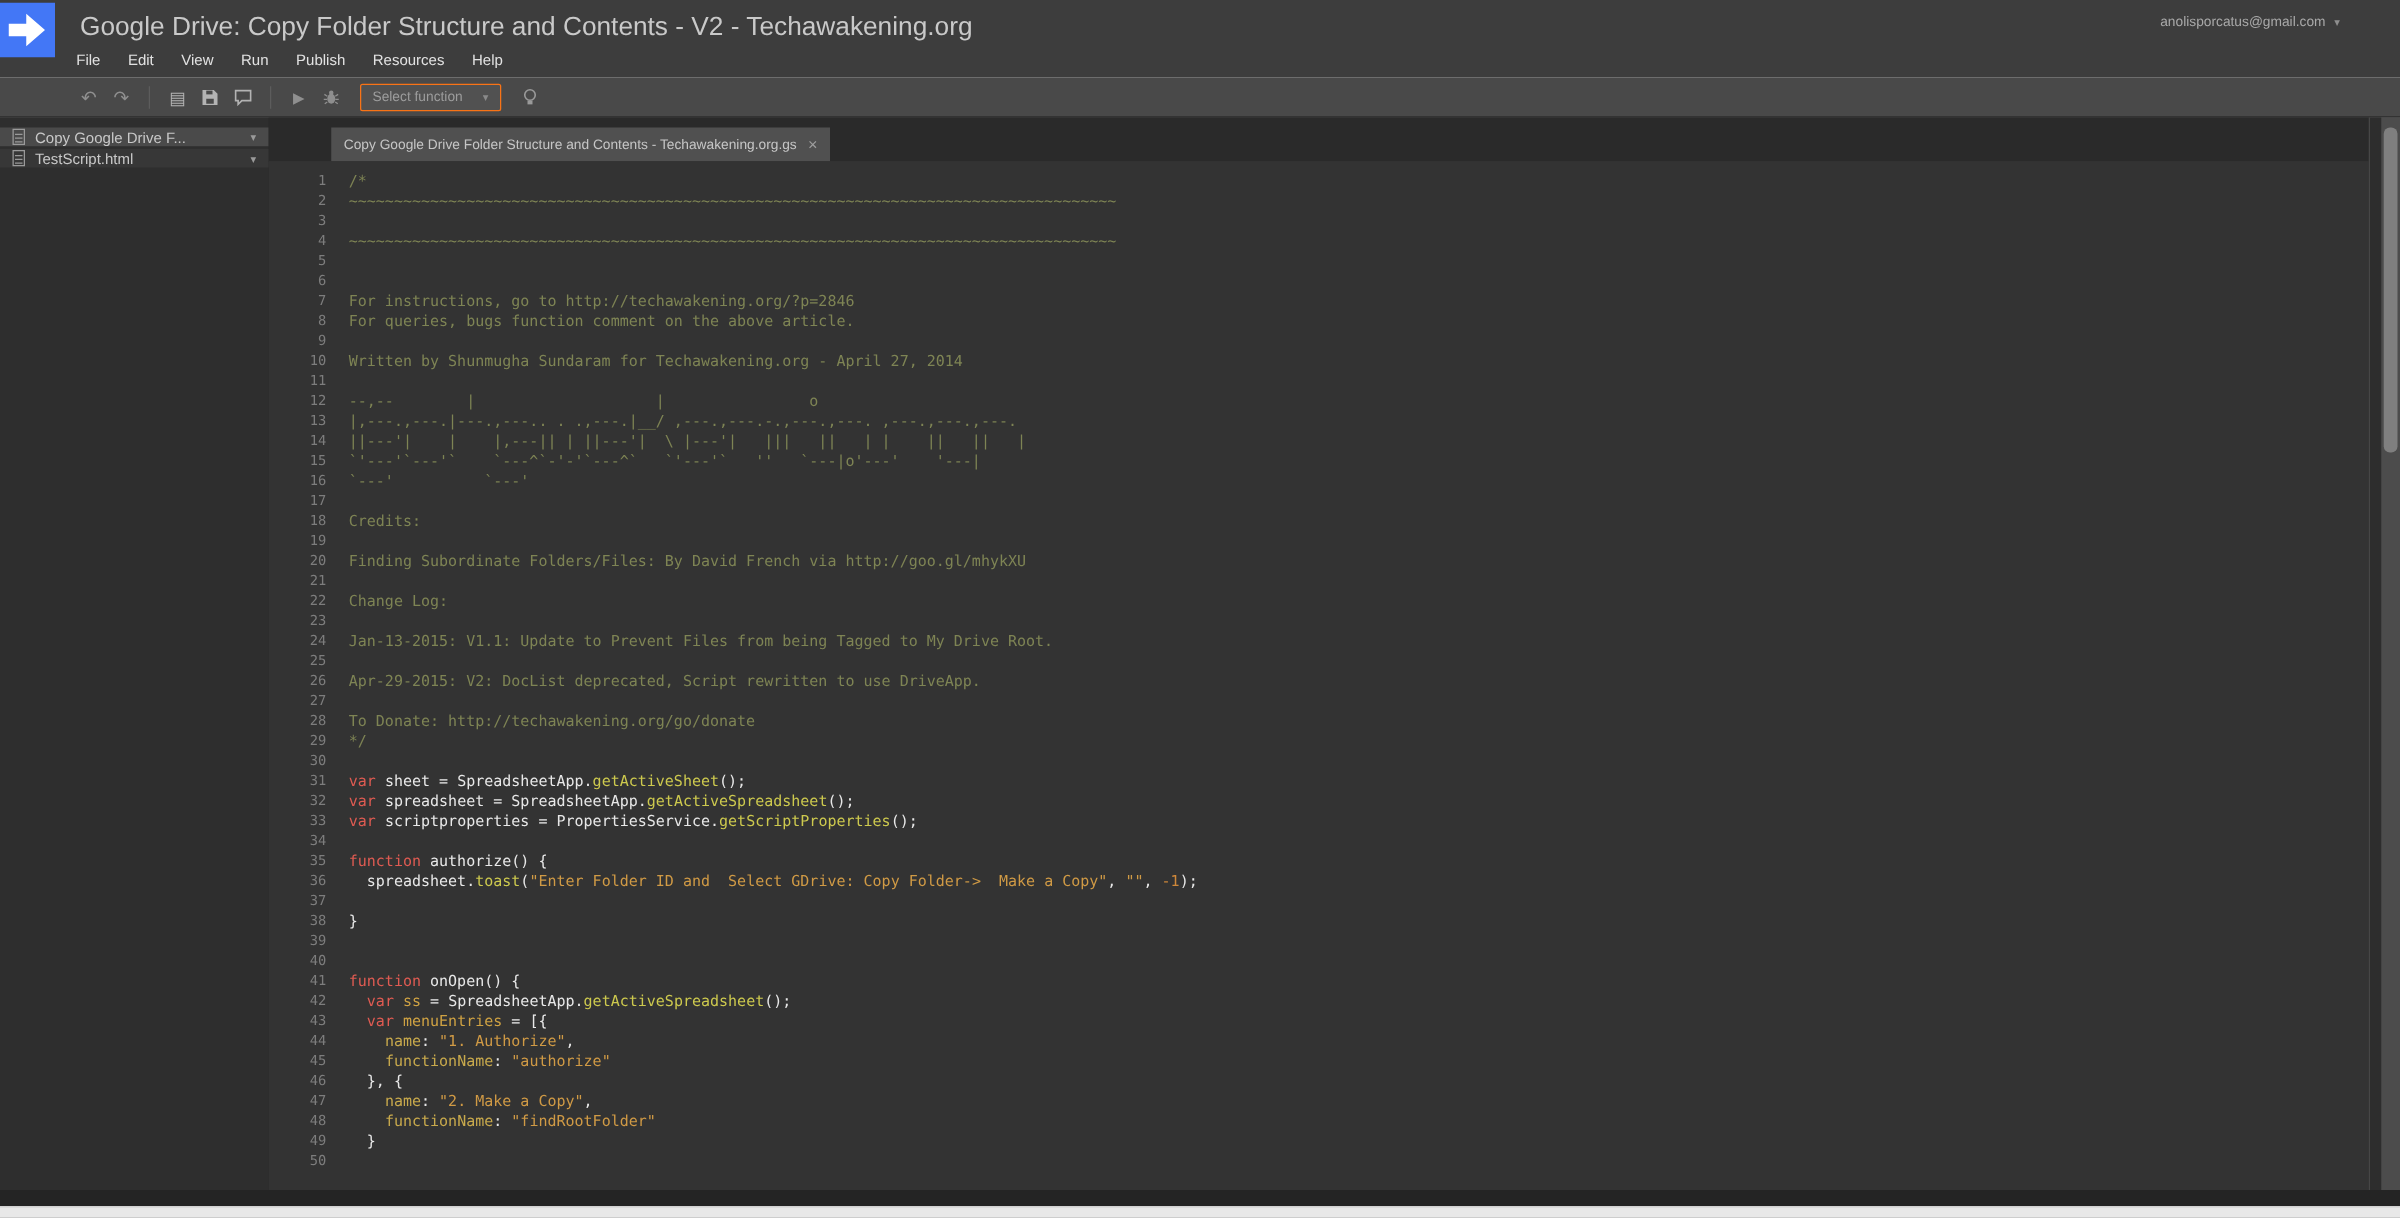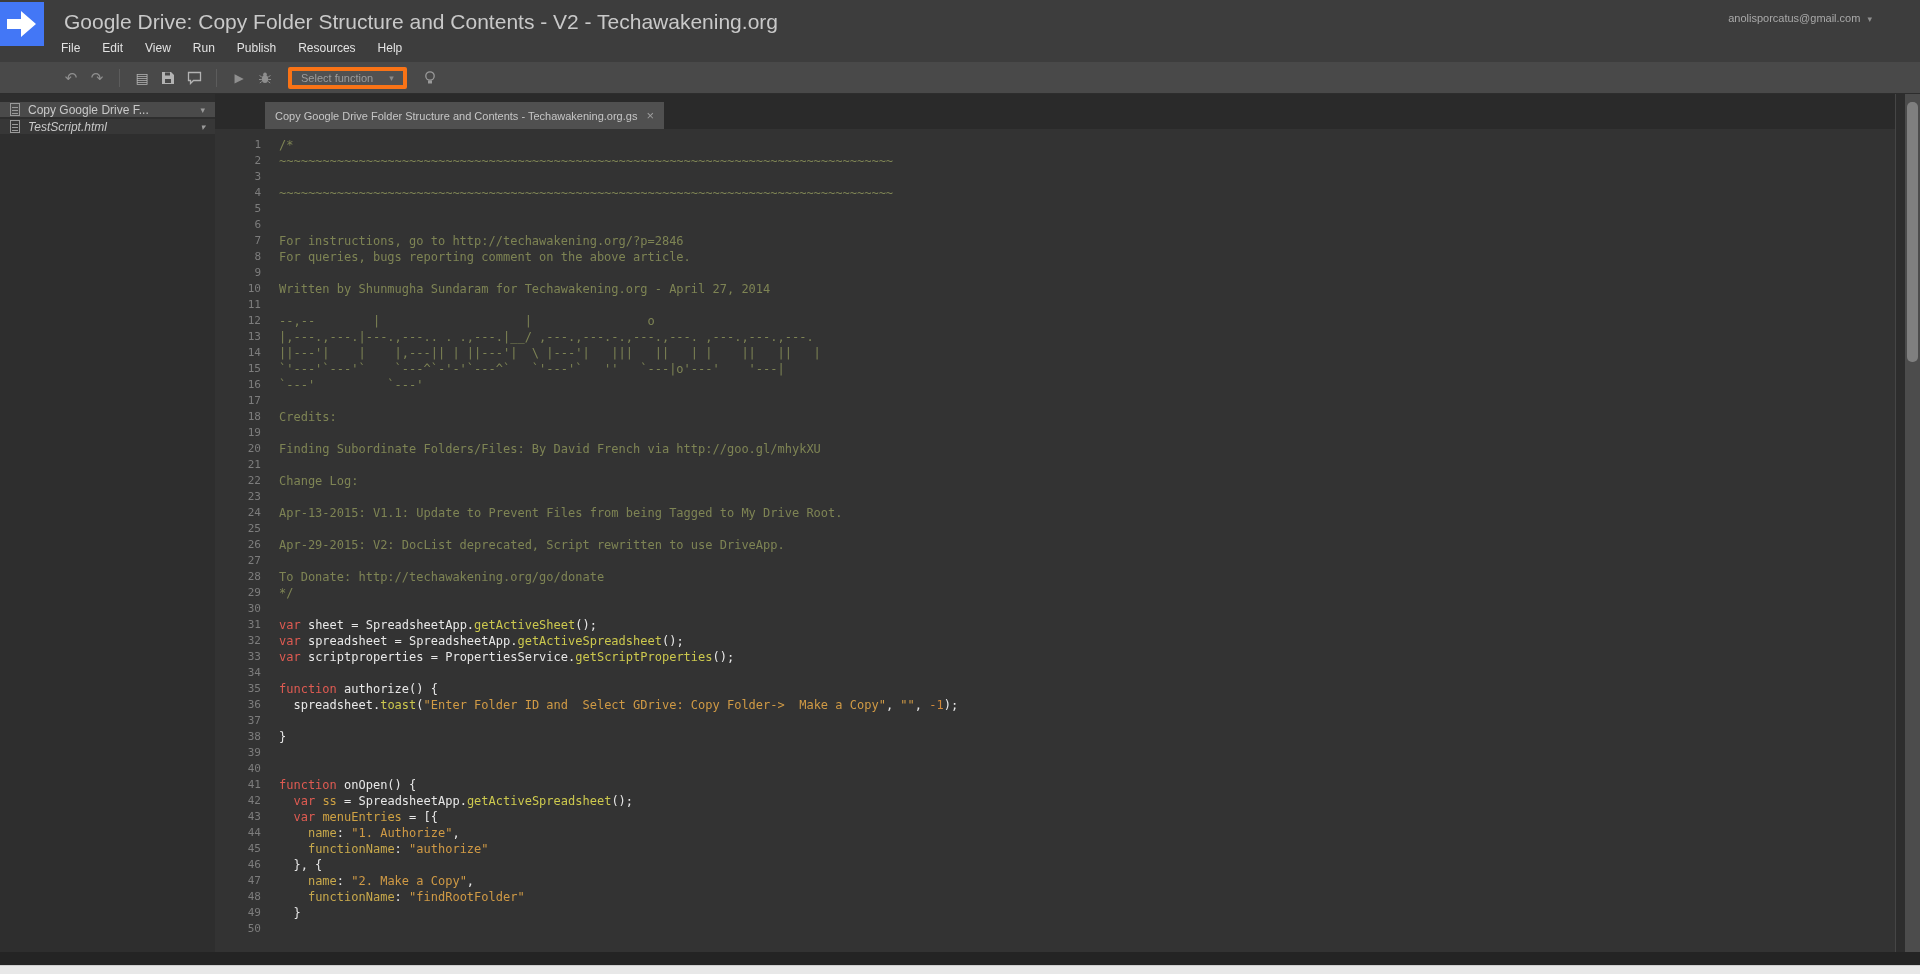--- a/index.html
+++ b/index.html
@@ -13,29 +13,29 @@
   .account{position:absolute;right:48px;top:12px;font-size:11px;color:#a9a9a9;cursor:pointer;white-space:nowrap;}
   .account .caret{font-size:9px;margin-left:4px;color:#8f8f8f;}
   .menubar{position:absolute;left:50px;bottom:2px;display:flex;}
   .menu-item{padding:5px 11px;font-size:12px;color:#e2e2e2;cursor:pointer;}
 
   
   .toolbar{position:absolute;top:62px;left:0;right:0;height:32px;background:var(--toolbar-bg,#494949);border-bottom:1px solid #2d2d2d;display:flex;align-items:center;padding-left:58px;}
   .tbtn{width:26px;height:24px;display:flex;align-items:center;justify-content:center;color:#8f8f8f;font-size:15px;cursor:pointer;flex:none;}
   .tbtn svg{display:block;}
   .sep{width:1px;height:18px;background:#5c5c5c;margin:0 9px;flex:none;}
-  .select-fn{height:22px;display:inline-flex;align-items:center;background:#515151;border:4px solid #f97316;border-radius:2px;padding:0 9px;font-size:11px;color:#9d9d9d;margin:0 10px;cursor:pointer;flex:none;}
+  .select-fn{height:22px;display:inline-flex;align-items:center;background:#515151;border:1px solid #f97316;border-radius:2px;padding:0 9px;font-size:11px;color:#9d9d9d;margin:0 10px;cursor:pointer;flex:none;}
   .select-fn .caret{margin-left:16px;font-size:9px;color:#8a8a8a;}
 
   
   .content{position:absolute;top:94px;left:0;right:0;bottom:22px;background:#2a2a2a;}
   .sidebar{position:absolute;left:0;top:0;bottom:0;width:215px;background:var(--sidebar-bg,#2e2e2e);padding-top:8px;}
   .file-item{height:15px;margin-bottom:2px;display:flex;align-items:center;padding:0 10px;font-size:12px;color:#c8c8c8;cursor:pointer;position:relative;white-space:nowrap;overflow:hidden;}
   .file-item.selected{background:#4a4a4a;}
-  .file-item.alt{background:#373737;font-style:italic;}
+  .file-item.alt{background:#373737;}
   .ficon{width:10px;height:13px;border:1px solid #9a9a9a;margin-right:8px;position:relative;flex:none;}
   .ficon::after{content:"";position:absolute;left:1px;top:3px;width:6px;height:1px;background:#9a9a9a;box-shadow:0 3px 0 #9a9a9a,0 6px 0 #9a9a9a;}
   .fcaret{position:absolute;right:10px;color:#9a9a9a;font-size:9px;}
 
   .editor{position:absolute;left:215px;right:25px;top:0;bottom:0;background:var(--editor-bg,#333333);}
   .tabbar{position:absolute;top:0;left:0;right:0;height:35px;background:var(--tabbar-bg,#2a2a2a);}
   .tab{position:absolute;left:50px;top:8px;height:27px;display:inline-flex;align-items:center;background:var(--tab-bg,#505050);padding:0 10px;font-size:11px;color:#c6c6c6;cursor:pointer;white-space:nowrap;}
   .tab-close{margin-left:9px;color:#9e9e9e;font-size:13px;}
 
   .code{position:absolute;top:35px;left:0;right:0;bottom:0;background:var(--editor-bg,#333333);padding-top:8px;font-family:"DejaVu Sans Mono",monospace;font-size:12px;overflow:hidden;cursor:text;}
@@ -167,21 +167,21 @@
           <div class="line">
             <span class="ln">6</span>
             <span class="lc"></span>
           </div>
           <div class="line">
             <span class="ln">7</span>
             <span class="lc"><span class="tk-c">For instructions, go to http://techawakening.org/?p=2846</span></span>
           </div>
           <div class="line">
             <span class="ln">8</span>
-            <span class="lc"><span class="tk-c">For queries, bugs reporting comment on the above article.</span></span>
+            <span class="lc"><span class="tk-c">For queries, bugs function comment on the above article.</span></span>
           </div>
           <div class="line">
             <span class="ln">9</span>
             <span class="lc"></span>
           </div>
           <div class="line">
             <span class="ln">10</span>
             <span class="lc"><span class="tk-c">Written by Shunmugha Sundaram for Techawakening.org - April 27, 2014</span></span>
           </div>
           <div class="line">
@@ -231,21 +231,21 @@
           <div class="line">
             <span class="ln">22</span>
             <span class="lc"><span class="tk-c">Change Log:</span></span>
           </div>
           <div class="line">
             <span class="ln">23</span>
             <span class="lc"></span>
           </div>
           <div class="line">
             <span class="ln">24</span>
-            <span class="lc"><span class="tk-c">Apr-13-2015: V1.1: Update to Prevent Files from being Tagged to My Drive Root.</span></span>
+            <span class="lc"><span class="tk-c">Jan-13-2015: V1.1: Update to Prevent Files from being Tagged to My Drive Root.</span></span>
           </div>
           <div class="line">
             <span class="ln">25</span>
             <span class="lc"></span>
           </div>
           <div class="line">
             <span class="ln">26</span>
             <span class="lc"><span class="tk-c">Apr-29-2015: V2: DocList deprecated, Script rewritten to use DriveApp.</span></span>
           </div>
           <div class="line">

